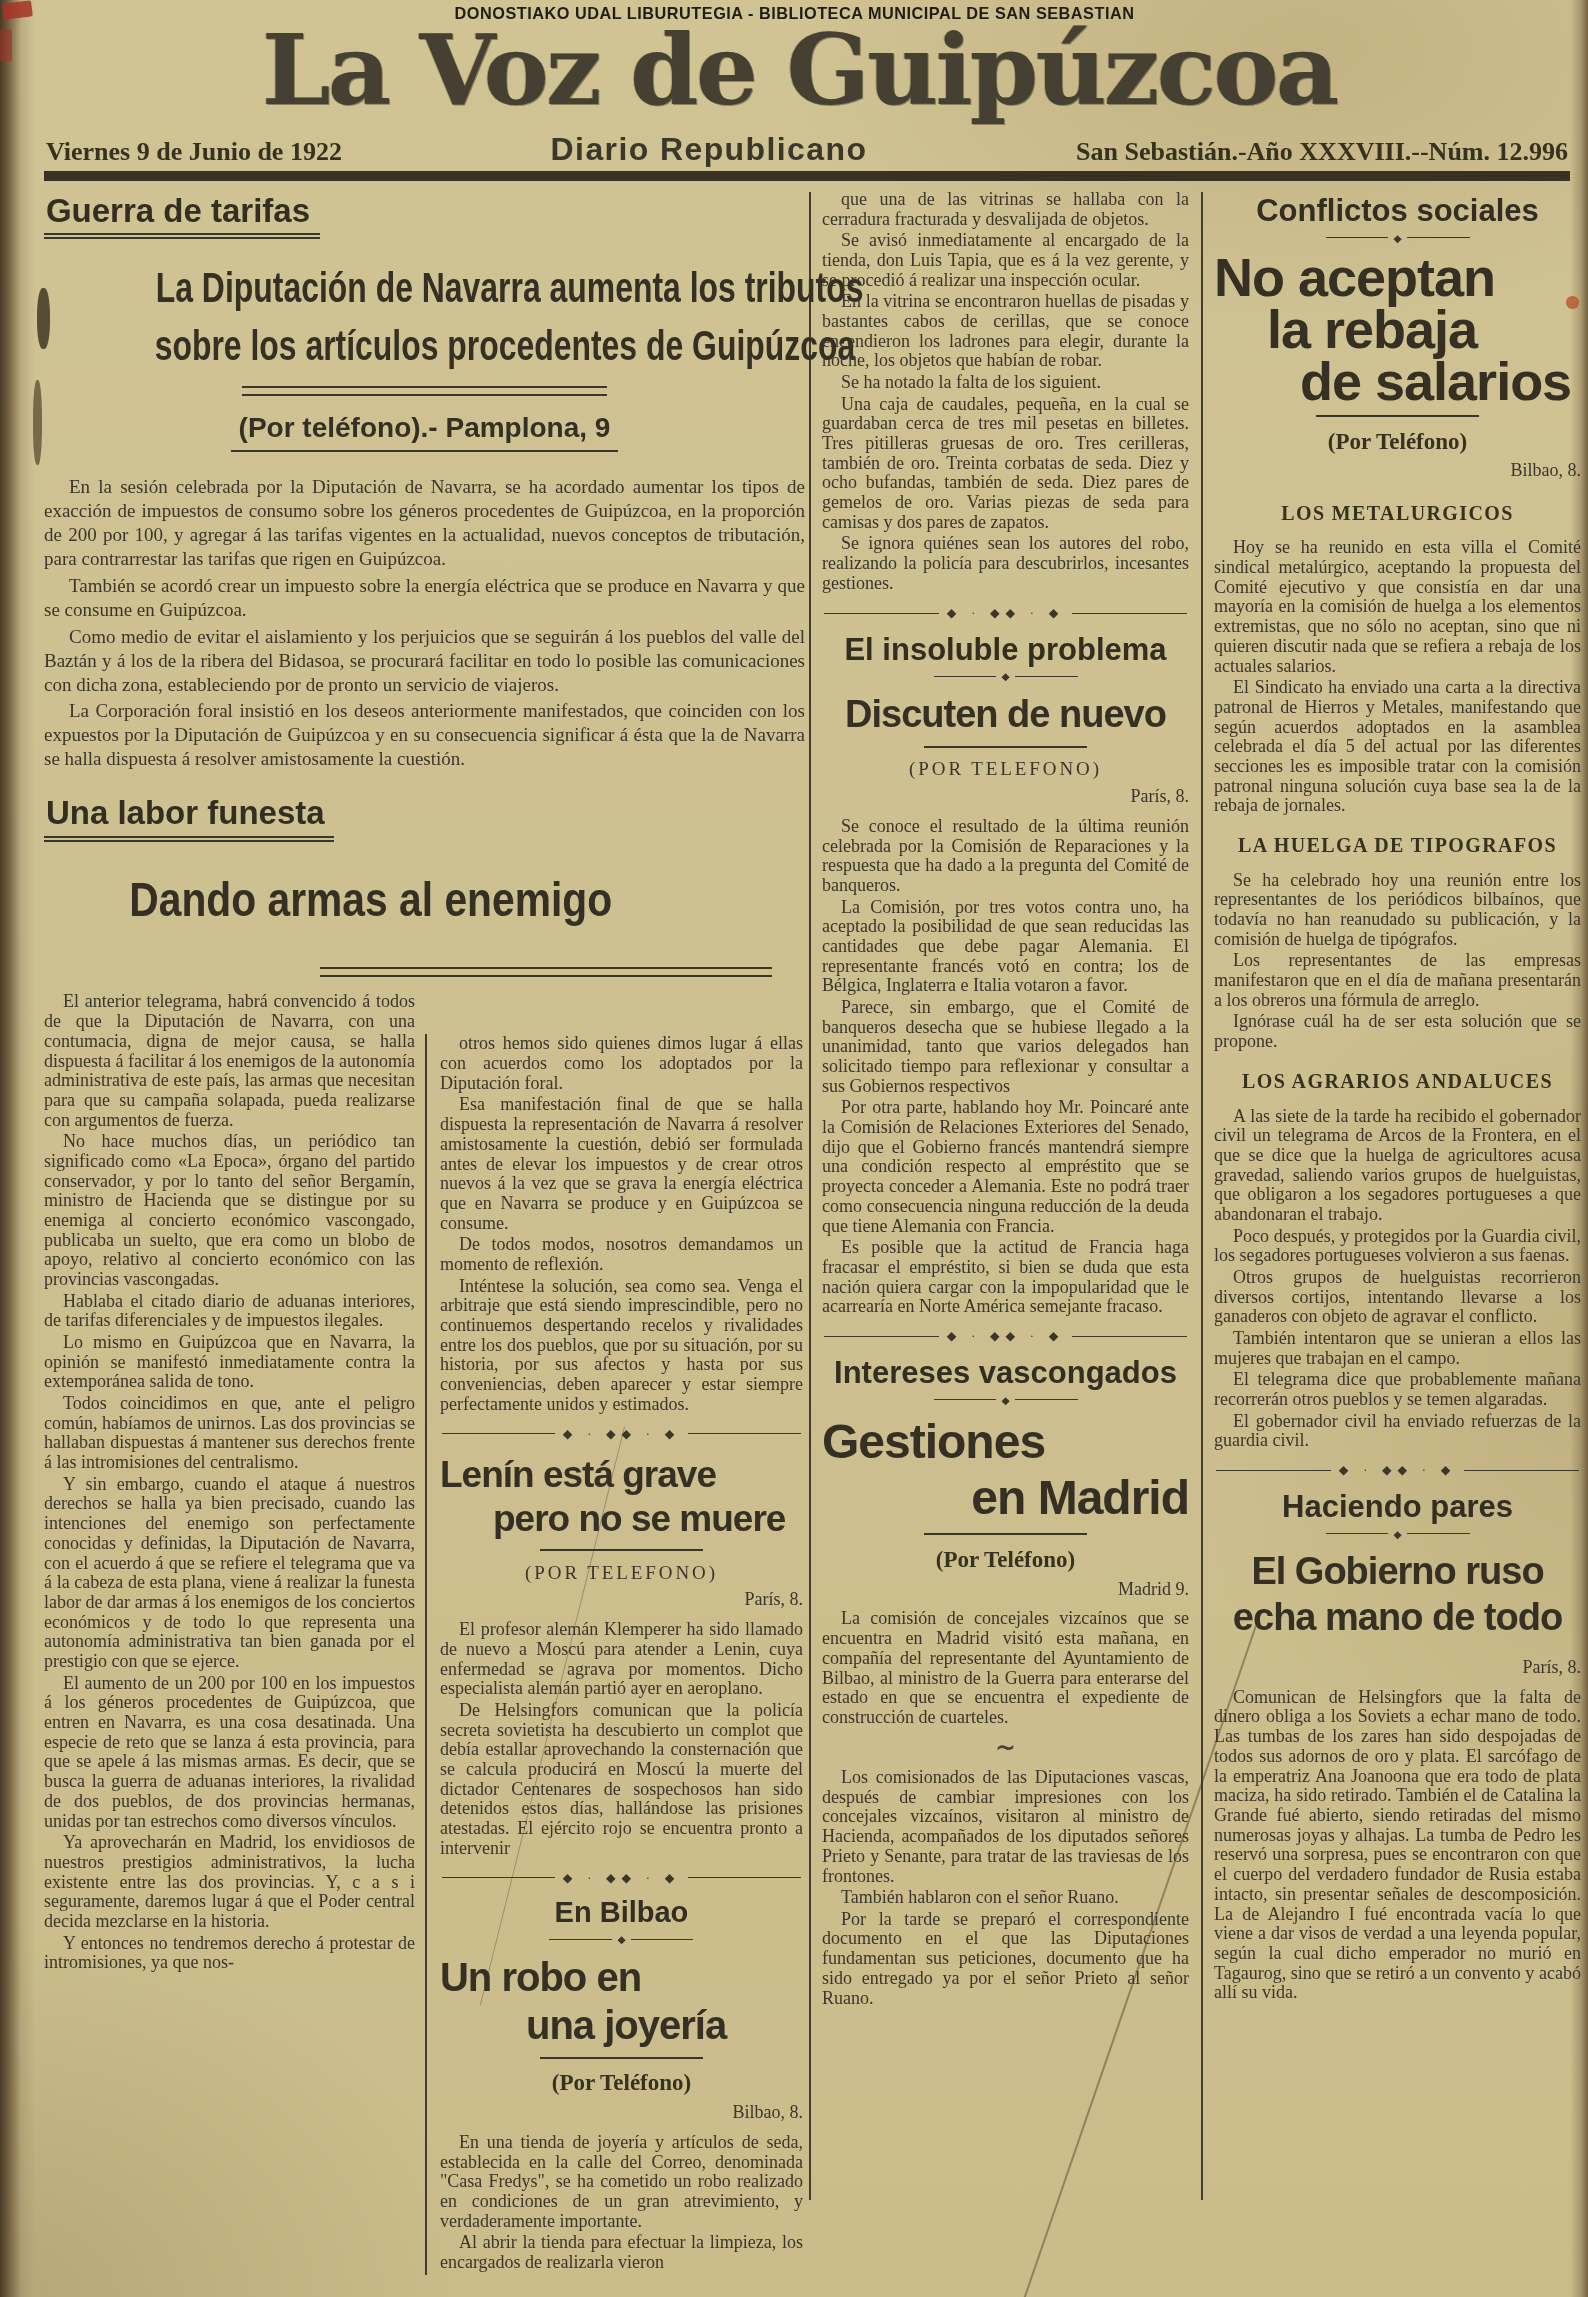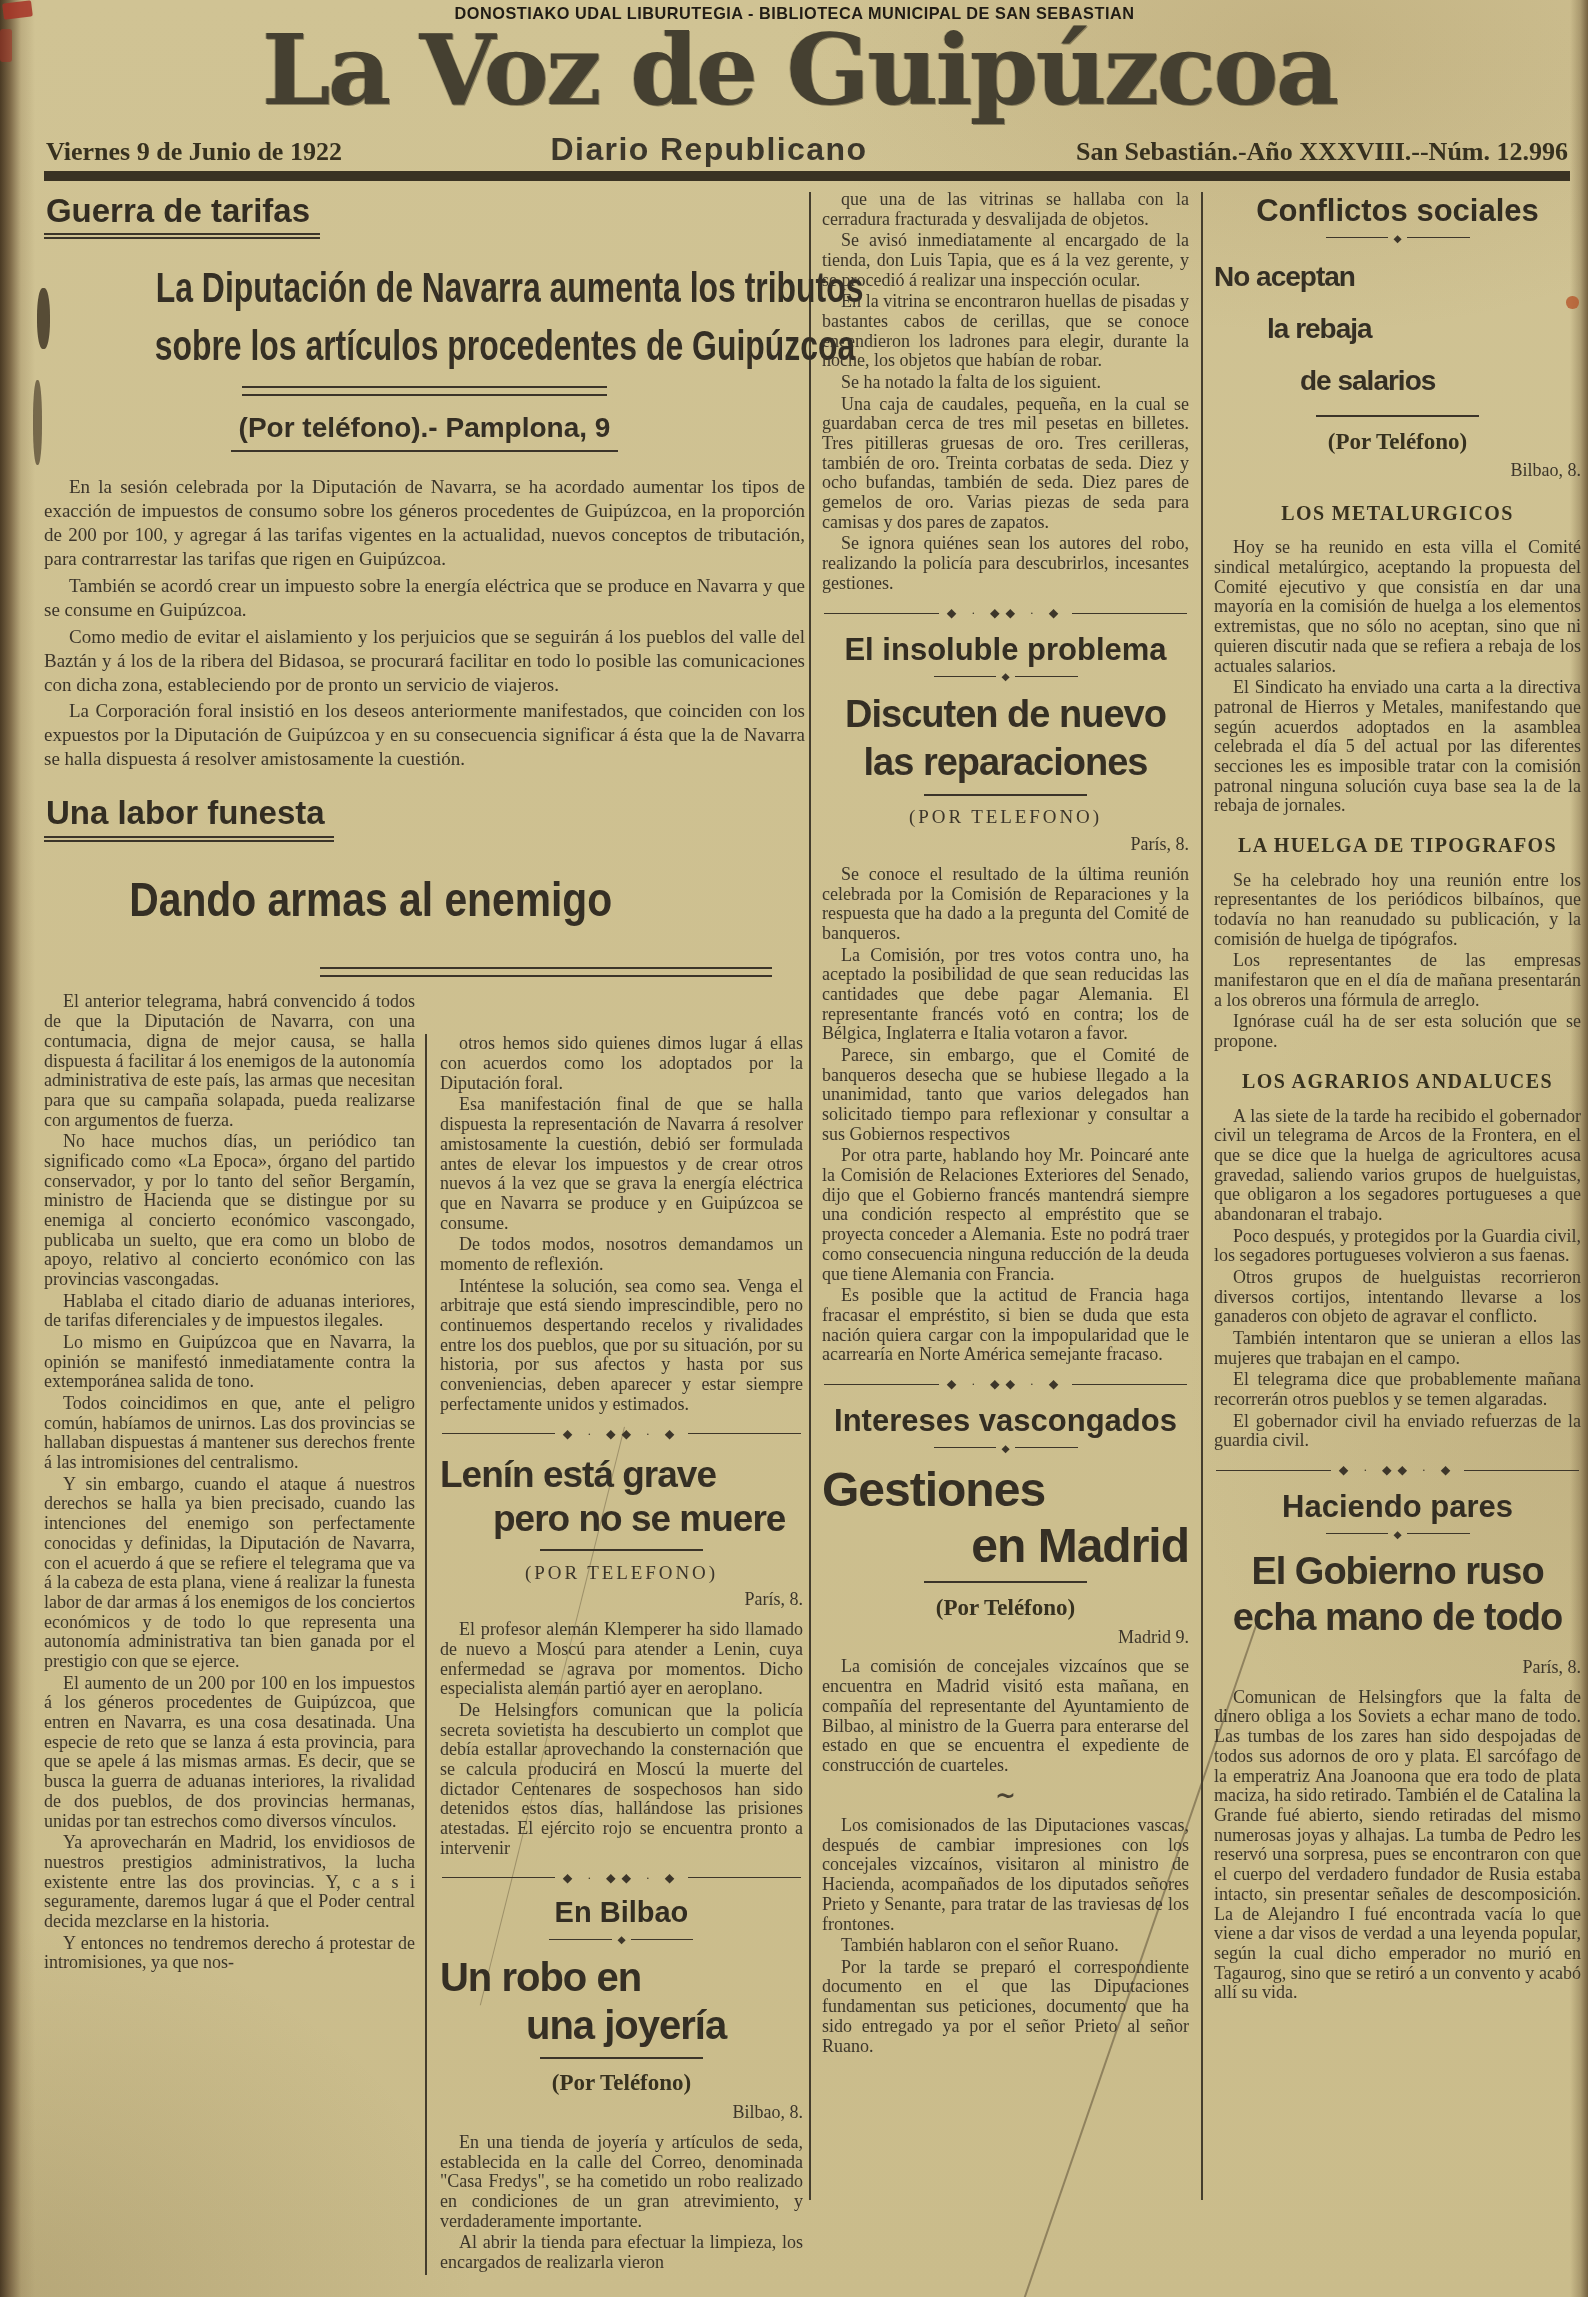--- a/index.html
+++ b/index.html
@@ -72,21 +72,21 @@
   .orn-s i{font-style:normal;font-size:10.6px;padding:0 5.8px;}
   .orn-s i::before{content:"◆";}
   .squiggle{text-align:center;font:700 25px/1 "DejaVu Sans",sans-serif;color:#4a4232;margin:7.7px 0;}
   .squiggle::before{content:"~";}
 
   .hl-m{font:700 40px/48px "Liberation Sans",sans-serif;letter-spacing:-1px;color:#352f24;margin:1.9px 0;}
   .hl-m span{display:block;}
   .hl-lenin{font-size:37px;line-height:44px;}
   .hl-rep{font-size:38px;line-height:48px;text-align:center;}
   .hl-ges{font-size:48px;line-height:56px;}
-  .hl-sal{font-size:28px;line-height:52px;}
+  .hl-sal{font-size:54px;line-height:52px;}
   .hl-din{font-size:38px;line-height:46px;text-align:center;}
   .ind1{margin-left:53px;}
   .ind2{margin-left:86px;}
   .tright{text-align:right;}
   .hlu{width:163px;border-top:2.9px solid #3b3429;margin:7.7px auto 9.6px;}
 
   .tel-caps{text-align:center;font:19px/1.3 "Liberation Serif",serif;letter-spacing:2.9px;color:#3c352a;margin:5.8px 0 1.9px;}
   .tel-bold{text-align:center;font:700 23px/1.3 "Liberation Serif",serif;color:#37311f;margin:5.8px 0 1.9px;}
   .place{text-align:right;font:18px/1.4 "Liberation Serif",serif;margin:1.9px 0 7.7px;}
   .subhead{text-align:center;font:700 20px/1.2 "Liberation Serif",serif;letter-spacing:1.4px;color:#37311f;margin:17.3px 0 13.4px;}
@@ -215,21 +215,20 @@
         <i></i>
       </div>
 
     <article>
       <h3 class="kicker-c">El insoluble problema</h3>
       <div class="orn-s">
           <i></i>
         </div>
       <h2 class="hl-m hl-rep">
         <span>Discuten de nuevo</span>
-        <span>las reparaciones</span>
       </h2>
       <div class="hlu"></div>
       <div class="tel-caps">(POR TELEFONO)</div>
       <div class="place">París, 8.</div>
       <div class="nc">
           <p>Se conoce el resultado de la última reunión celebrada por la Comisión de Reparaciones y la respuesta que ha dado a la pregunta del Comité de banqueros.</p>
           <p>La Comisión, por tres votos contra uno, ha aceptado la posibilidad de que sean reducidas las cantidades que debe pagar Alemania. El representante francés votó en contra; los de Bélgica, Inglaterra e Italia votaron a favor.</p>
           <p>Parece, sin embargo, que el Comité de banqueros desecha que se hubiese llegado a la unanimidad, tanto que varios delegados han solicitado tiempo para reflexionar y consultar a sus Gobiernos respectivos</p>
           <p>Por otra parte, hablando hoy Mr. Poincaré ante la Comisión de Relaciones Exteriores del Senado, dijo que el Gobierno francés mantendrá siempre una condición respecto al empréstito que se proyecta conceder a Alemania. Este no podrá traer como consecuencia ninguna reducción de la deuda que tiene Alemania con Francia.</p>
           <p>Es posible que la actitud de Francia haga fracasar el empréstito, si bien se duda que esta nación quiera cargar con la impopularidad que le acarrearía en Norte América semejante fracaso.</p>

